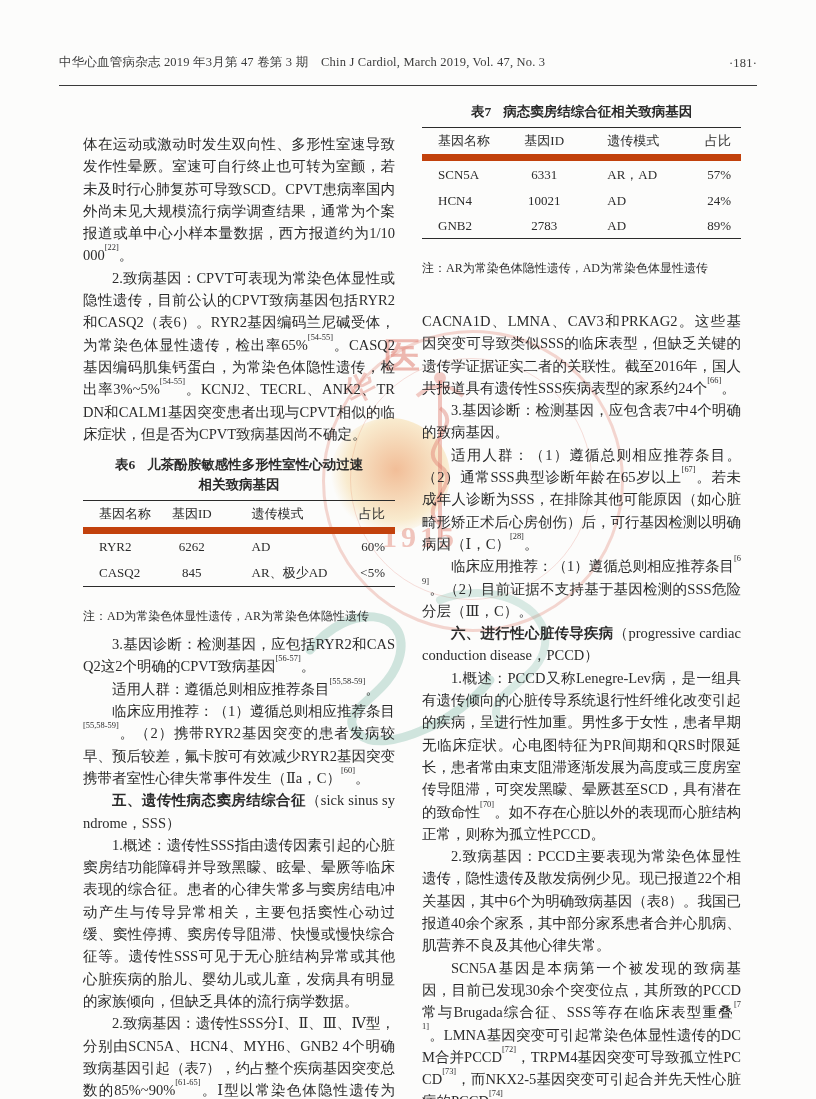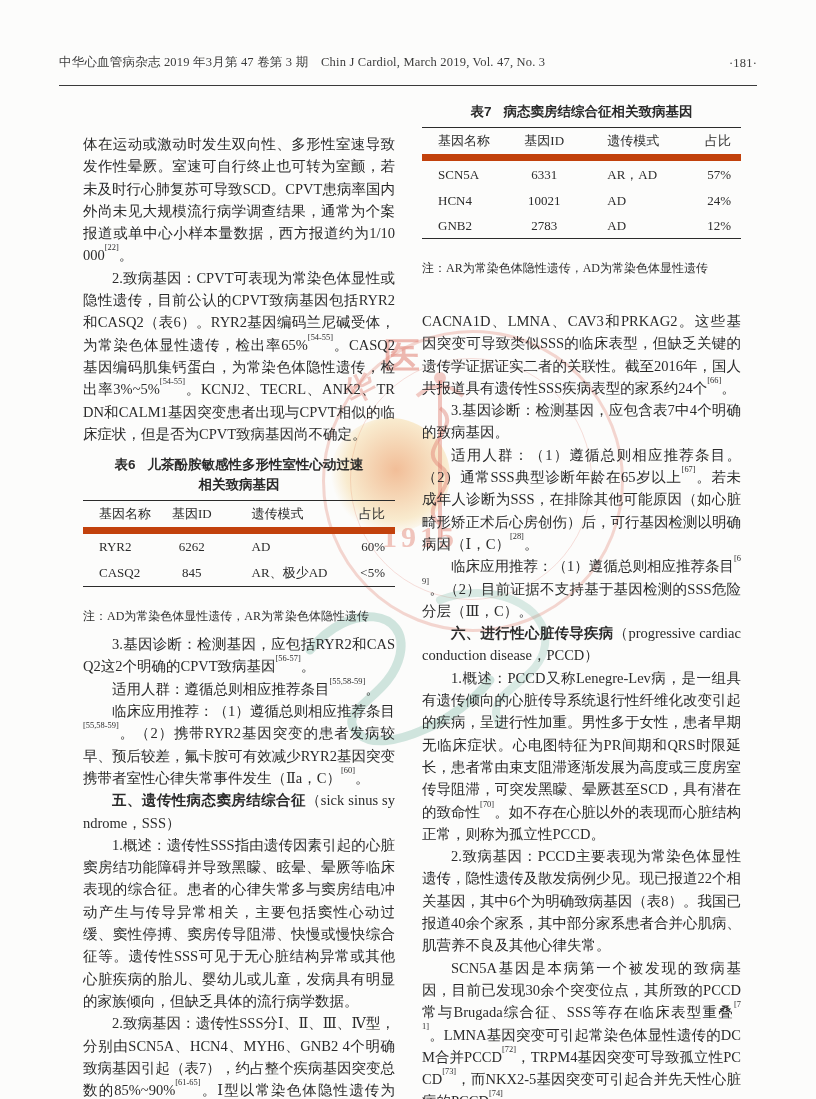--- a/index.html
+++ b/index.html
@@ -53,21 +53,21 @@
   .para.noindent{text-indent:0;margin-top:33px;}
   sup{font-size:.58em;line-height:0;position:relative;top:-.5em;letter-spacing:0;}
   .b-run{font-family:"Liberation Sans","DejaVu Sans",sans-serif;font-weight:700;}
   
   .tblock{margin:10px 0 8px 0;}
   .tcaption{
     text-align:center;font-size:13.5px;line-height:20px;
     font-family:"Liberation Sans","DejaVu Sans",sans-serif;font-weight:700;
     margin-bottom:5px;
   }
-  .tcaption .tlabel{margin-right:12px;}
+  .tcaption .tlabel{margin-right:12px;font-family:Liberation Serif, serif;}
   table.genes{width:100%;border-collapse:collapse;font-size:13px;}
   table.genes th{
     font-weight:400;border-top:1.8px solid #2b2b2b;border-bottom:7px solid #c2410c;
     padding:4px 2px;text-align:center;
   }
   table.genes td{padding:4.5px 2px;text-align:center;}
   table.genes tbody tr:last-child td{border-bottom:1.8px solid #2b2b2b;}
   table.genes th:nth-child(1),table.genes td:nth-child(1){text-align:left;padding-left:16px;}
   table.genes th:nth-child(3),table.genes td:nth-child(3){text-align:left;padding-left:34px;}
   table.genes th:nth-child(4),table.genes td:nth-child(4){text-align:right;padding-right:10px;}
@@ -175,21 +175,21 @@
               <tr>
                 <td>HCN4</td>
                 <td>10021</td>
                 <td>AD</td>
                 <td>24%</td>
               </tr>
               <tr>
                 <td>GNB2</td>
                 <td>2783</td>
                 <td>AD</td>
-                <td>12%</td>
+                <td>89%</td>
               </tr>
             </tbody>
         </table>
         <div class="tnote">注：AR为常染色体隐性遗传，AD为常染色体显性遗传</div>
       </div>
 
       <p class="para noindent">CACNA1D、LMNA、CAV3和PRKAG2。这些基因突变可导致类似SSS的临床表型，但缺乏关键的遗传学证据证实二者的关联性。截至2016年，国人共报道具有遗传性SSS疾病表型的家系约24个<sup>[66]</sup>。</p>
       <p class="para">3.基因诊断：检测基因，应包含表7中4个明确的致病基因。</p>
       <p class="para">适用人群：（1）遵循总则相应推荐条目。（2）通常SSS典型诊断年龄在65岁以上<sup>[67]</sup>。若未成年人诊断为SSS，在排除其他可能原因（如心脏畸形矫正术后心房创伤）后，可行基因检测以明确病因（Ⅰ，C）<sup>[28]</sup>。</p>
       <p class="para">临床应用推荐：（1）遵循总则相应推荐条目<sup>[69]</sup>。（2）目前证据不支持基于基因检测的SSS危险分层（Ⅲ，C）。</p>

